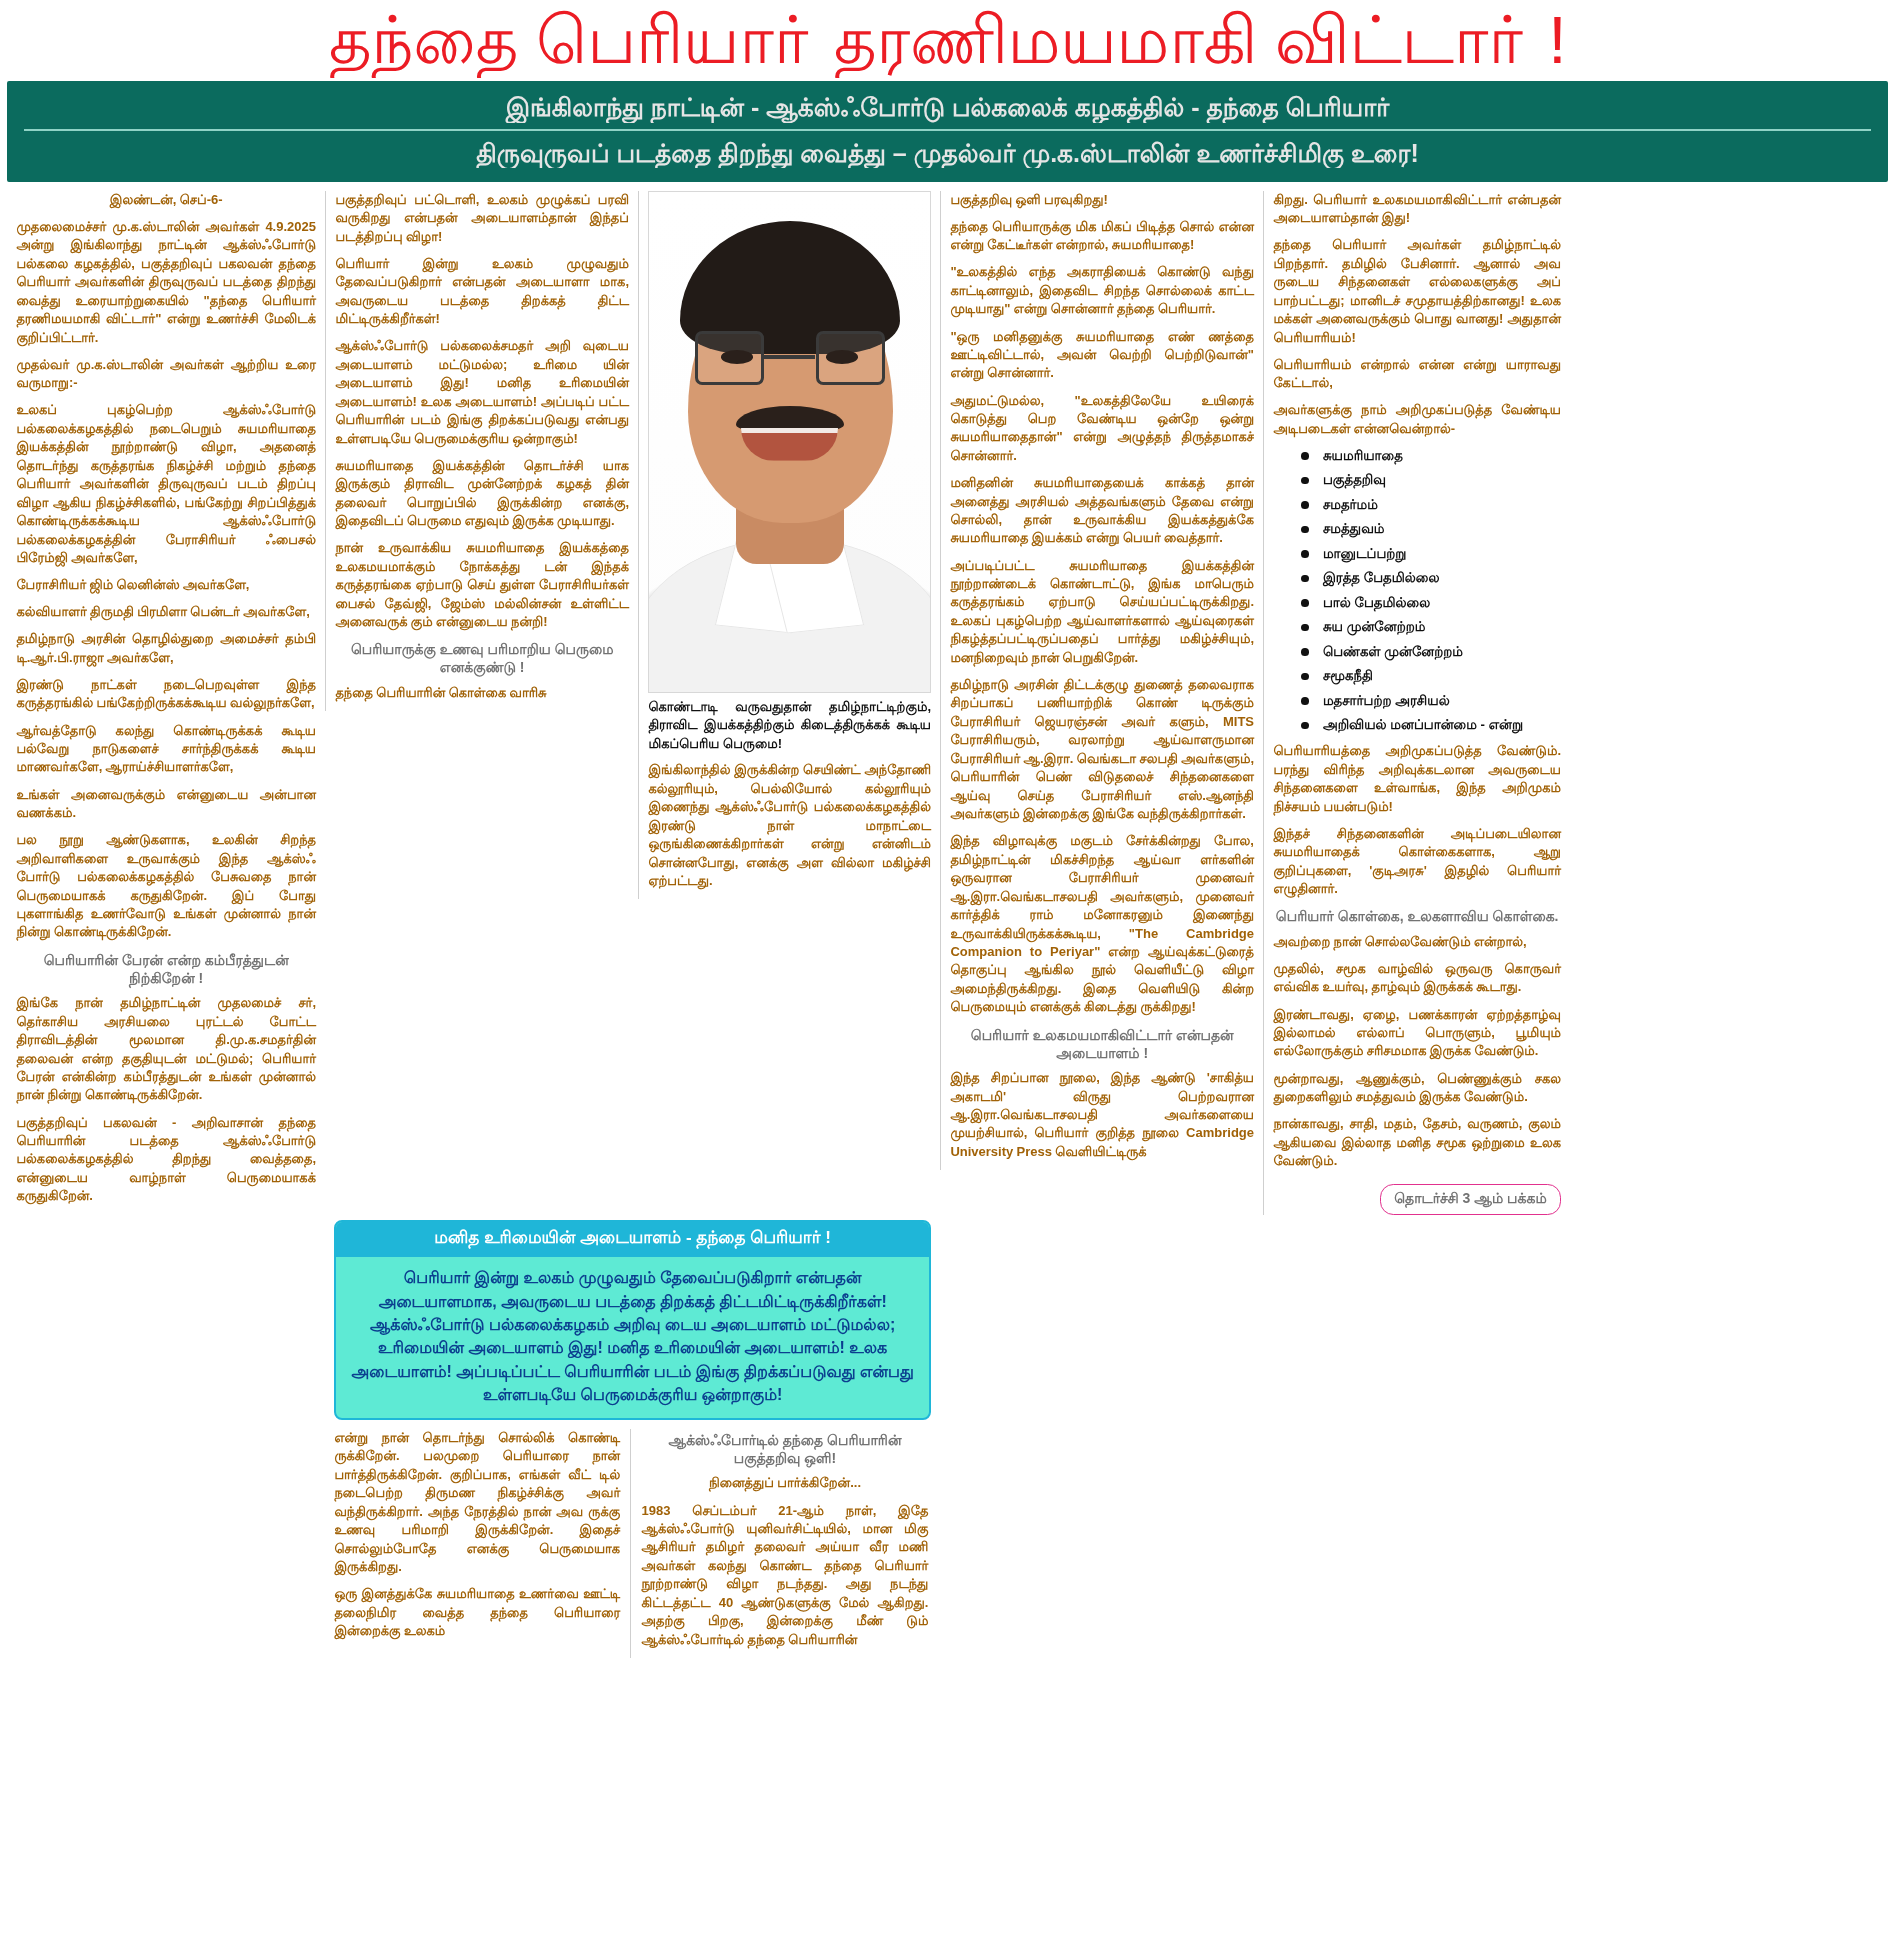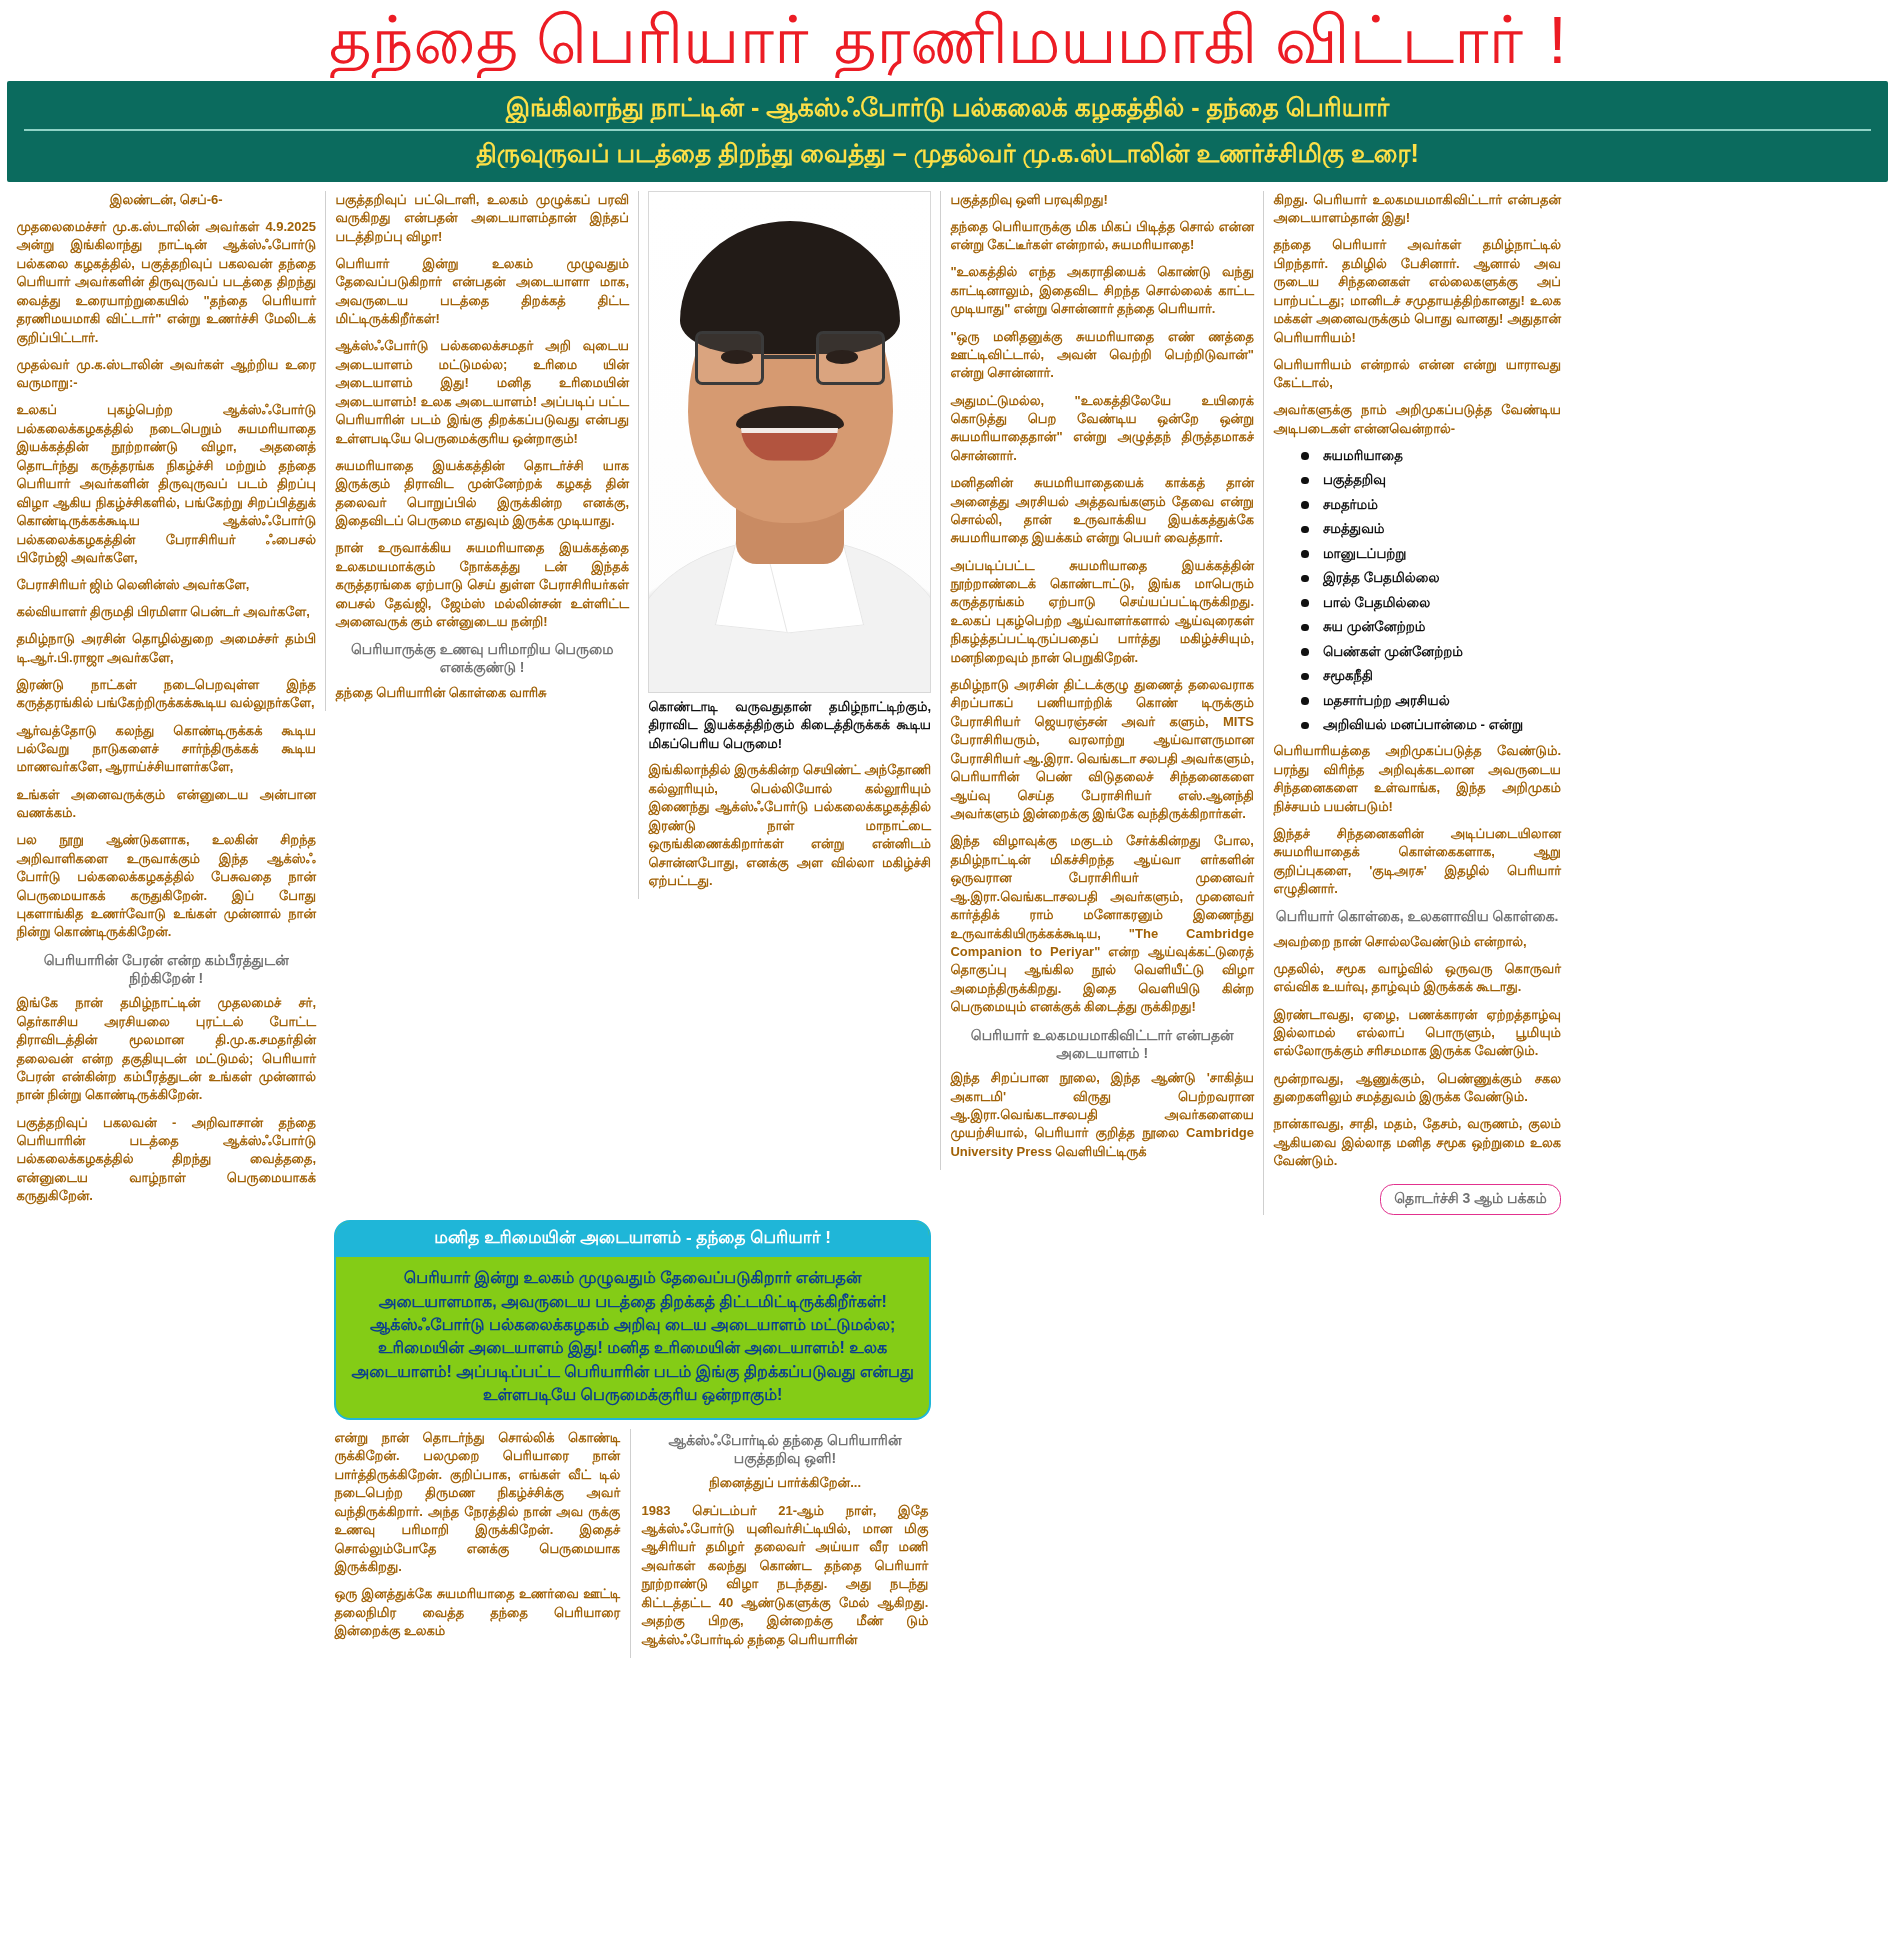--- a/index.html
+++ b/index.html
@@ -32,21 +32,21 @@
 
   
   .banner {
     background: #0b6b5e;
     border: 2px solid #0b6b5e;
     border-radius: 2px;
     padding: 9.2px 11.3px 11.3px 11.3px;
     margin: 3.1px 0 9.2px 0;
   }
   .banner-line {
-    color: #fde047;
+    color: #e5e5e5;
     font-weight: bold;
     text-align: center;
     font-size: 25px;
     line-height: 1.22;
     white-space: nowrap;
     overflow: hidden;
   }
   .banner-rule {
     height: 1.5px;
     background: #8fd3c6;
@@ -163,22 +163,22 @@
     font-size: 13px;
     line-height: 1.42;
     font-weight: bold;
     text-align: justify;
     margin: 3.1px 0 8.2px 0;
   }
 
   
   .hl-box {
     border: 2px solid #1fb6d8;
-    border-radius: 16px;
-    background: #84cc16;
+    border-radius: 8px;
+    background: #5eead4;
     margin: 8.2px 0 9.2px 0;
     overflow: hidden;
   }
   .hl-head {
     background: #1fb6d8;
     color: #ffffff;
     font-weight: bold;
     text-align: center;
     font-size: 17px;
     padding: 6.7px 4.1px 7.7px 4.1px;

